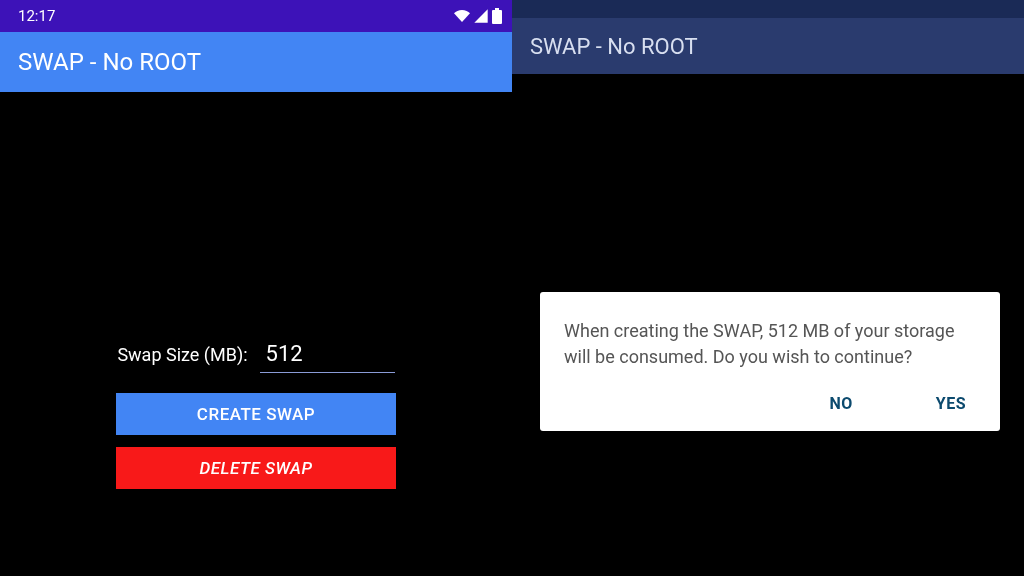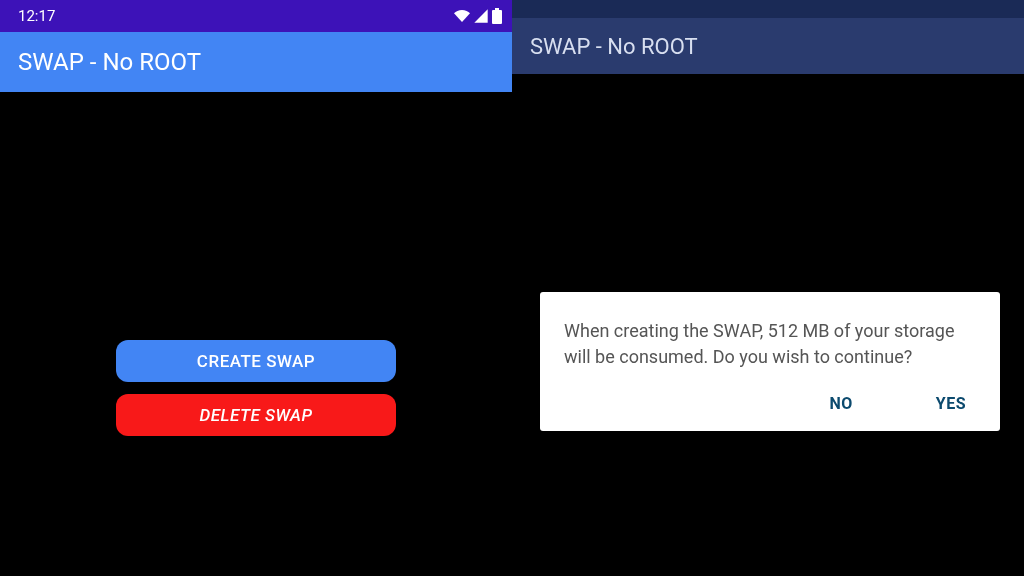--- a/index.html
+++ b/index.html
@@ -60,21 +60,21 @@
     color:#fff;
     font-size:22px;
     border-bottom: 1.5px solid #8a9bd6;
     padding: 0 6px 4px 6px;
     min-width: 135px;
     line-height: 28px;
   }
   .btn {
     width: 280px;
     height: 42px;
-    border-radius: 12px;
+    border-radius: 0;
     display:flex;
     align-items:center;
     justify-content:center;
     color:#fff;
     font-size:17px;
     font-weight:500;
     letter-spacing: .5px;
     margin-bottom: 12px;
     cursor:pointer;
   }
@@ -149,20 +149,24 @@
         </svg>
       <svg class="ico ico-batt" viewBox="0 0 10 16">
           <path d="M3 0h4v2h2a1 1 0 011 1v12a1 1 0 01-1 1H1a1 1 0 01-1-1V3a1 1 0 011-1h2V0z"></path>
         </svg>
     </span>
   </div>
   <div class="appbar-left">
     <span>SWAP - No ROOT</span>
   </div>
   <div class="content-left">
+    <div class="swap-row">
+      <span class="swap-label">Swap Size (MB):</span>
+      <span class="swap-input">512</span>
+    </div>
     <div class="btn btn-create">CREATE SWAP</div>
     <div class="btn btn-delete">DELETE SWAP</div>
   </div>
 </div>
 
 <div class="screen">
   <div class="statusbar-right"></div>
   <div class="appbar-right">
     <span>SWAP - No ROOT</span>
   </div>

